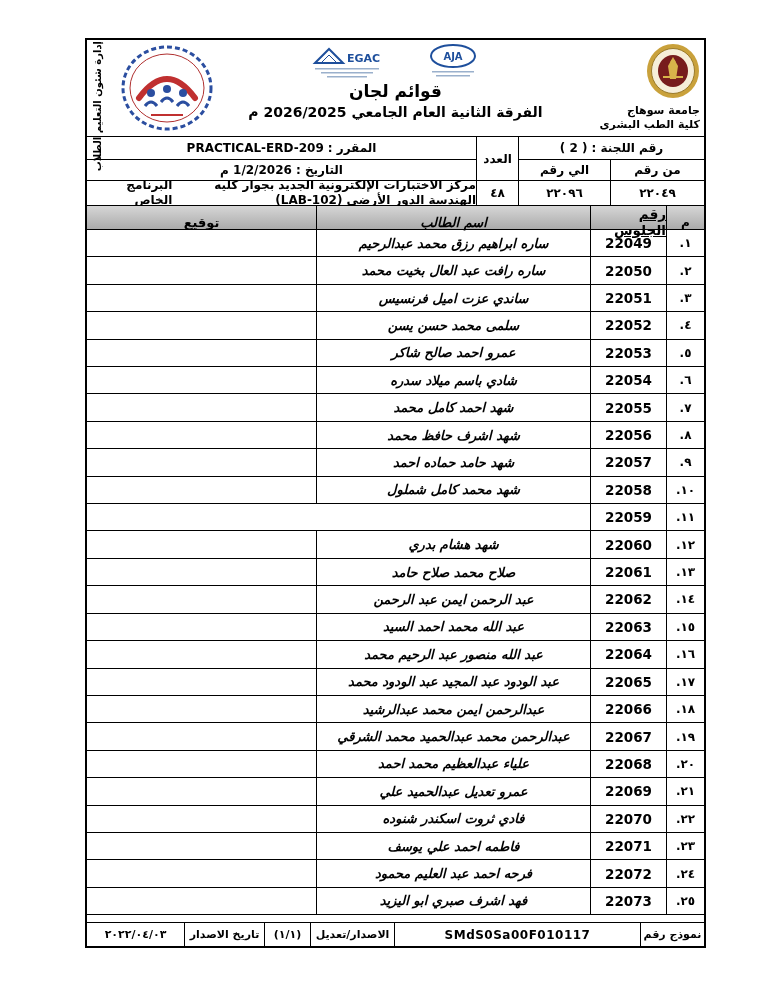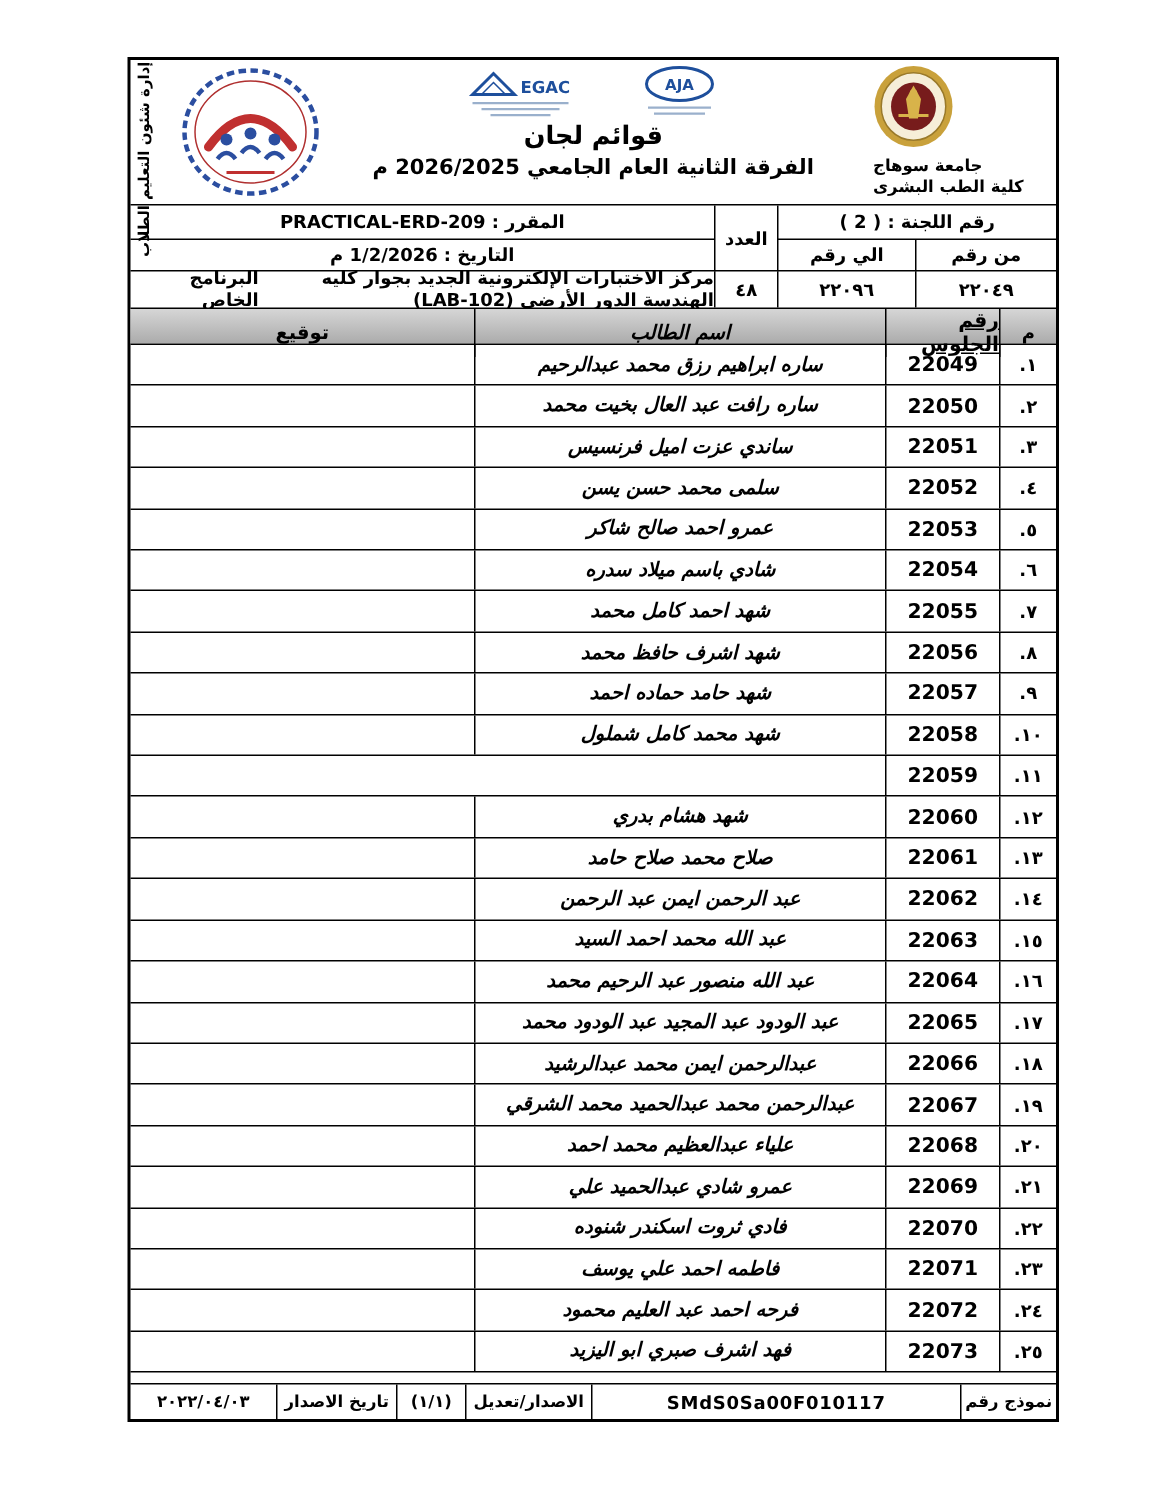--- a/index.html
+++ b/index.html
@@ -8,21 +8,21 @@
 
   
   .header { position:relative; height:97px; border-bottom:1px solid #000; flex:none; }
   .side-text { position:absolute; left:10px; top:47px; width:92px; text-align:center; white-space:nowrap;
     transform:translate(-50%,-50%) rotate(-90deg); font-size:10px; font-weight:bold; letter-spacing:-0.2px; }
   .affairs-logo { position:absolute; left:34px; top:5px; }
   .center-block { position:absolute; left:50%; top:2px; transform:translateX(-50%); width:340px; text-align:center; }
   .cert-row { display:flex; direction:ltr; justify-content:center; align-items:center; gap:39px; height:38px; }
   .doc-title { font-size:17px; font-weight:bold; margin-top:1px; }
   .doc-subtitle { font-size:14px; font-weight:bold; margin-top:3px; }
-  .right-block { position:absolute; right:4px; top:3px; width:118px; text-align:left; }
+  .right-block { position:absolute; right:4px; top:3px; width:118px; text-align:right; }
   .uni-name { font-size:11px; font-weight:bold; line-height:1.25; margin-top:1px; }
   .uni-faculty { font-size:11px; font-weight:bold; line-height:1.25; }
 
   
   .info { flex:none; display:grid; grid-template-columns:94px 92px 42px 1fr; grid-template-rows:23px 21px 24px; border-bottom:1px solid #000; font-weight:bold; }
   .info > div { display:flex; align-items:center; justify-content:center; font-size:12px; }
   .bl { border-left:1px solid #000; }
   .bb { border-bottom:1px solid #000; }
   .i-committee { grid-column:1/3; grid-row:1; }
   .i-count-label { grid-column:3; grid-row:1/3; }
@@ -253,21 +253,21 @@
       </div>
       <div class="trow">
         <div class="c-idx">٢٠.</div>
         <div class="c-seat">22068</div>
         <div class="c-name">علياء عبدالعظيم محمد احمد</div>
         <div class="c-sign"></div>
       </div>
       <div class="trow">
         <div class="c-idx">٢١.</div>
         <div class="c-seat">22069</div>
-        <div class="c-name">عمرو شادي عبدالحميد علي</div>
+        <div class="c-name">عمرو تعديل عبدالحميد علي</div>
         <div class="c-sign"></div>
       </div>
       <div class="trow">
         <div class="c-idx">٢٢.</div>
         <div class="c-seat">22070</div>
         <div class="c-name">فادي ثروت اسكندر شنوده</div>
         <div class="c-sign"></div>
       </div>
       <div class="trow">
         <div class="c-idx">٢٣.</div>

